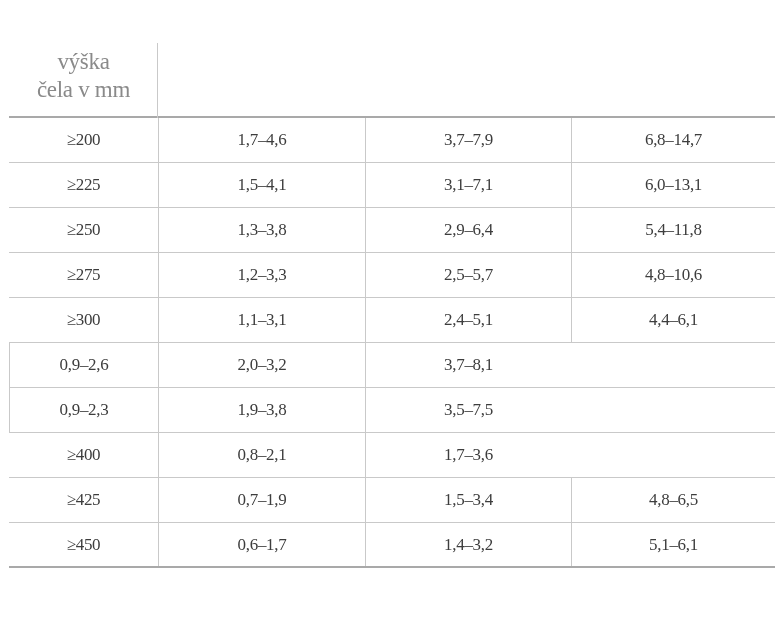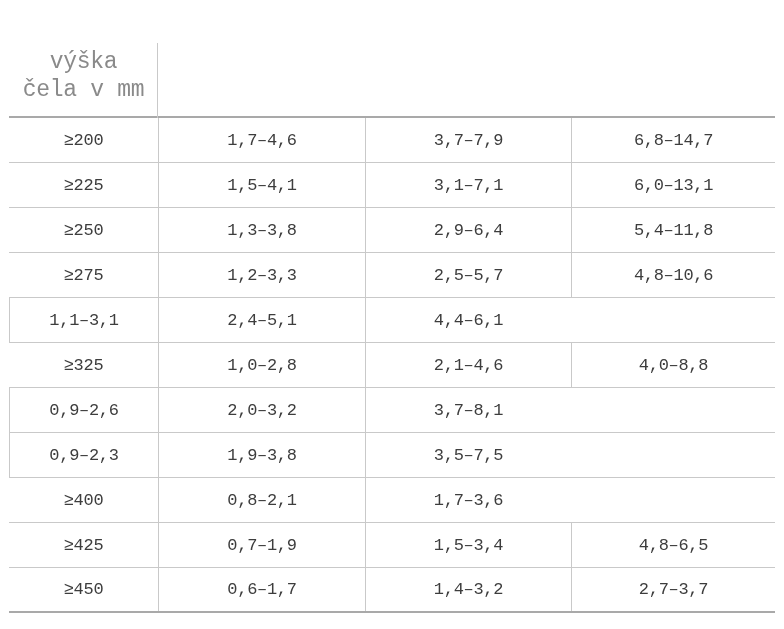--- a/index.html
+++ b/index.html
@@ -10,21 +10,21 @@
     --line-medium: #a9a9a9;
     --bg: #ffffff;
   }
   * { margin: 0; padding: 0; box-sizing: border-box; }
   html, body { background: #ffffff; }
   .page {
     position: relative;
     width: 784px;
     height: 629px;
     background: var(--bg);
-    font-family: Liberation Mono, monospace;
+    font-family: Liberation Serif, serif;
     overflow: hidden;
   }
   .table {
     position: absolute;
     left: 9px;
     top: 0;
     width: 766px;
   }
   .thead {
     position: relative;
@@ -132,29 +132,24 @@
         <div class="cell bordered">2,9–6,4</div>
         <div class="cell bordered">5,4–11,8</div>
       </div>
       <div class="trow">
         <div class="cell">≥275</div>
         <div class="cell bordered">1,2–3,3</div>
         <div class="cell bordered">2,5–5,7</div>
         <div class="cell bordered">4,8–10,6</div>
       </div>
       <div class="trow">
+        <div class="cell">≥300</div>
         <div class="cell bordered">1,1–3,1</div>
         <div class="cell bordered">2,4–5,1</div>
         <div class="cell bordered">4,4–6,1</div>
-      </div>
-      <div class="trow">
-        <div class="cell">≥325</div>
-        <div class="cell bordered">1,0–2,8</div>
-        <div class="cell bordered">2,1–4,6</div>
-        <div class="cell bordered">4,0–8,8</div>
       </div>
       <div class="trow">
         <div class="cell bordered">0,9–2,6</div>
         <div class="cell bordered">2,0–3,2</div>
         <div class="cell bordered">3,7–8,1</div>
       </div>
       <div class="trow">
         <div class="cell bordered">0,9–2,3</div>
         <div class="cell bordered">1,9–3,8</div>
         <div class="cell bordered">3,5–7,5</div>
@@ -167,18 +162,18 @@
       <div class="trow">
         <div class="cell">≥425</div>
         <div class="cell bordered">0,7–1,9</div>
         <div class="cell bordered">1,5–3,4</div>
         <div class="cell bordered">4,8–6,5</div>
       </div>
       <div class="trow">
         <div class="cell">≥450</div>
         <div class="cell bordered">0,6–1,7</div>
         <div class="cell bordered">1,4–3,2</div>
-        <div class="cell bordered">2,7–3,7</div>
+        <div class="cell bordered">5,1–6,1</div>
       </div>
     </div>
 
   </div>
 </div>
 
 </body></html>

